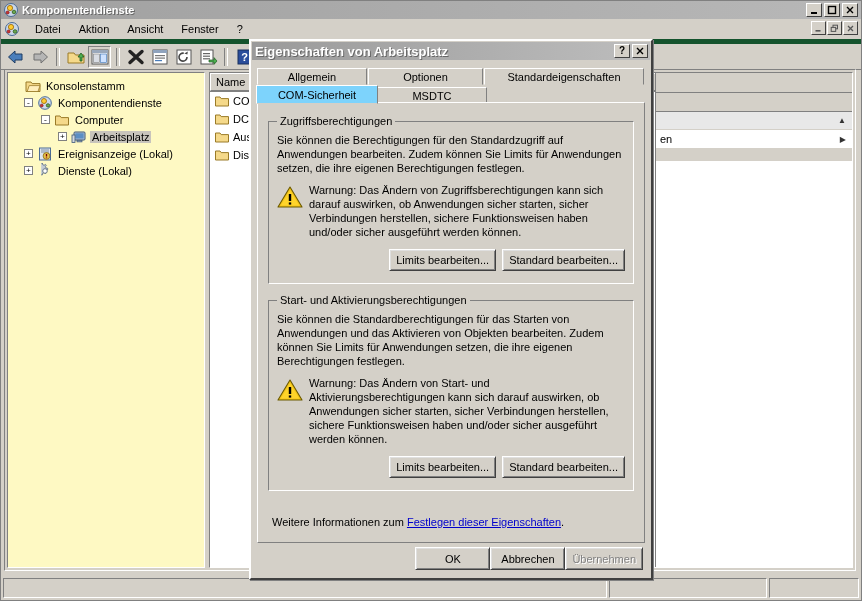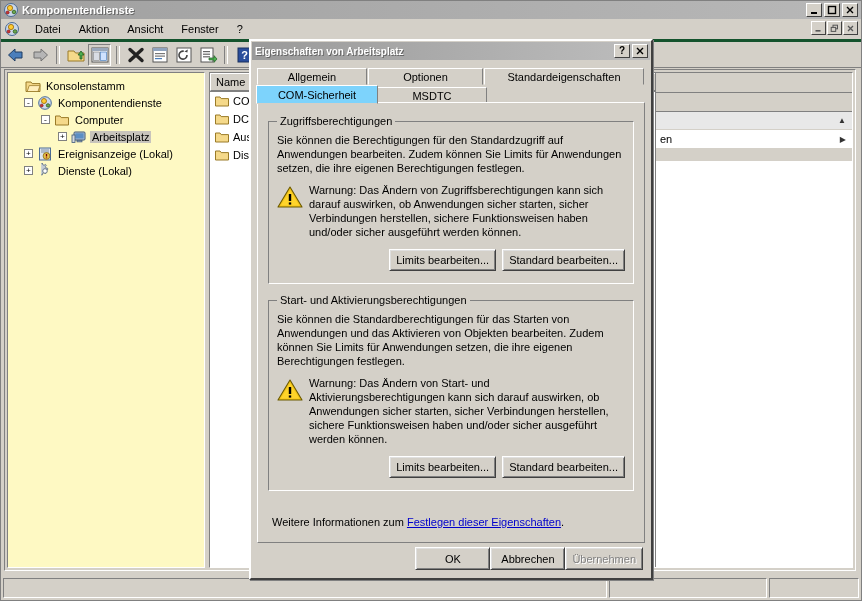--- a/index.html
+++ b/index.html
@@ -48,21 +48,21 @@
     font-size: 9px; line-height: 1;
     box-sizing: border-box;
     cursor: default;
   }
 
   
   .menubar {
     height: 20px;
     background: #d4d0c8;
     display: flex; align-items: center;
-    border-bottom: 3px solid #14532d;
+    border-bottom: 5px solid #14532d;
     padding-left: 3px;
     position: relative;
   }
   .menubar .mb-icon { width: 16px; height: 16px; margin-right: 6px; }
   .menubar .mi {
     padding: 2px 9px; font-size: 11px; cursor: default; white-space: nowrap;
   }
   .mdi-buttons {
     position: absolute; right: 3px; top: 2px;
     display: flex; gap: 1px;
@@ -189,21 +189,21 @@
     border: 2px solid; border-color: #ffffff #404040 #404040 #ffffff;
     box-sizing: border-box;
     box-shadow: 1px 1px 0 #808080;
   }
   .dlg-title {
     height: 18px; margin: 1px;
     background: linear-gradient(to right, #9a9a9a, #bdbdbd);
     display: flex; align-items: center; padding: 0 1px 0 3px;
     box-sizing: border-box;
   }
-  .dlg-title .t { flex: 1 1 auto; font-weight: bold; font-size: 10px; color: #fff;
+  .dlg-title .t { flex: 1 1 auto; font-weight: bold; font-size: 13px; color: #fff;
                   text-shadow: 1px 1px 0 #666; white-space: nowrap; }
   .dlg-body { padding: 6px; }
 
   
   .tabstrip { position: relative; height: 36px; }
   .tabrow { display: flex; height: 18px; align-items: flex-end; }
   .tab {
     height: 17px; line-height: 16px;
     padding: 0 6px; min-width: 0;
     background: #d4d0c8;

